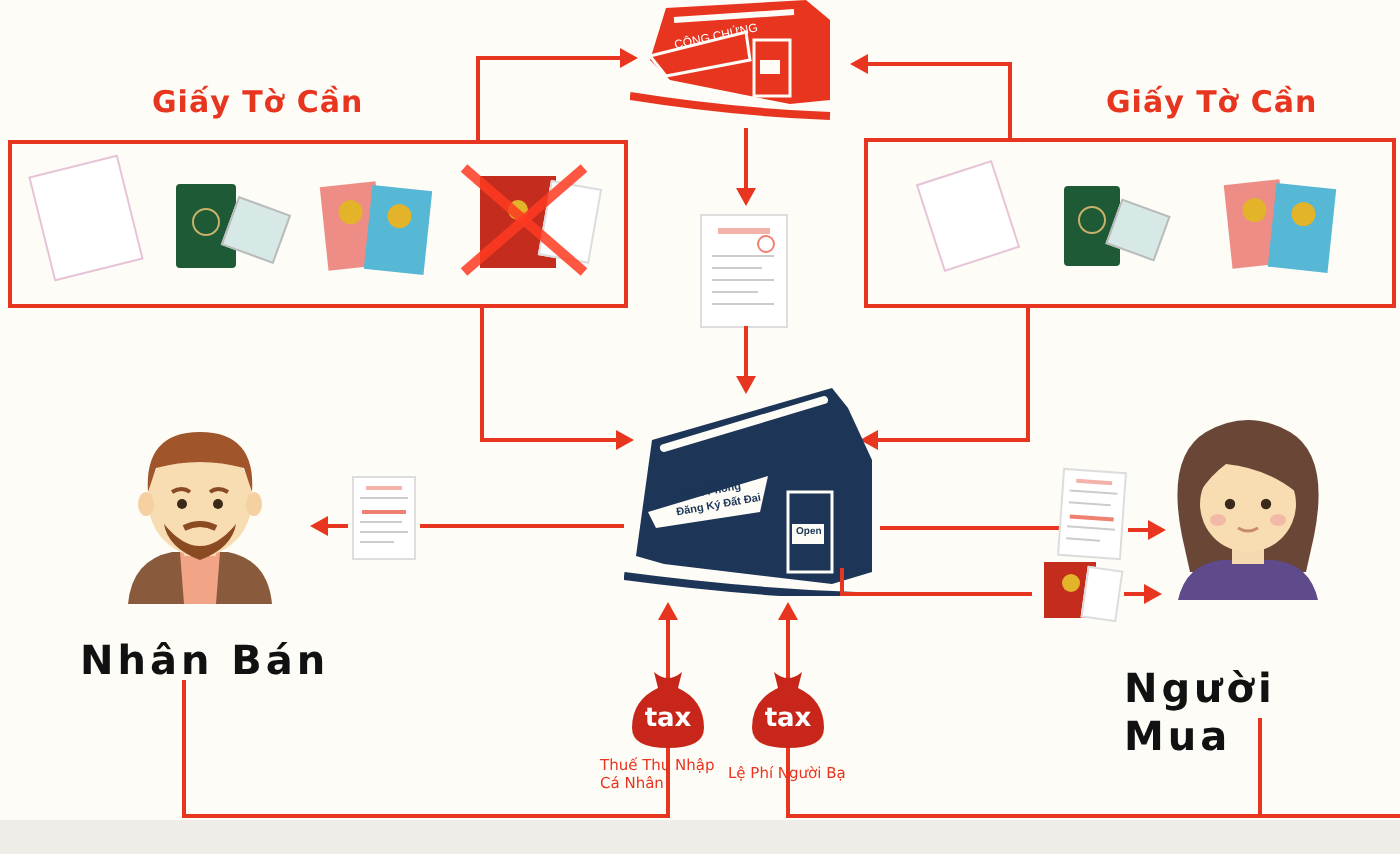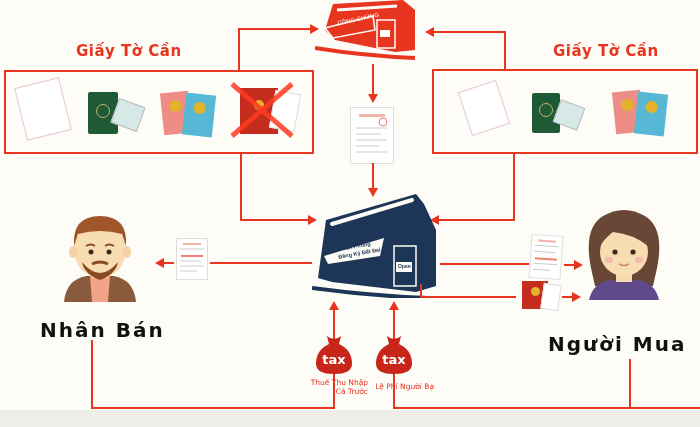--- a/index.html
+++ b/index.html
@@ -18,21 +18,21 @@
   .person-label {
     position: absolute; font-family: "DejaVu Sans", sans-serif; font-size: 20px;
     color: #111; letter-spacing: 2px; font-weight: bold;
   }
   .arrow-r, .arrow-l, .arrow-d, .arrow-u { position: absolute; width: 0; height: 0; }
   .arrow-r { border-top: 5px solid transparent; border-bottom: 5px solid transparent; border-left: 9px solid #e8351f; }
   .arrow-l { border-top: 5px solid transparent; border-bottom: 5px solid transparent; border-right: 9px solid #e8351f; }
   .arrow-d { border-left: 5px solid transparent; border-right: 5px solid transparent; border-top: 9px solid #e8351f; }
   .arrow-u { border-left: 5px solid transparent; border-right: 5px solid transparent; border-bottom: 9px solid #e8351f; }
   .tax-label {
-    position: absolute; color: #e8351f; font-size: 7.5px; text-align: right; line-height: 9px;
+    position: absolute; color: #e8351f; font-size: 7.5px; text-align: left; line-height: 9px;
     font-family: "DejaVu Sans", sans-serif;
   }
   .bottom-bar { position: absolute; left: 0; top: 410px; width: 700px; height: 17px; background: #efede8; }
   .paper { position: absolute; background: #fff; border: 1px solid #ddd; }
 </style>
 </head>
 <body>
 
 <div class="abs" style="left:315px; top:0px; width:110px; height:62px;">
   <svg width="110" height="62" viewBox="0 0 110 62">
@@ -206,36 +206,36 @@
     <rect x="33" y="60" width="16" height="14" fill="#f5d9b0"></rect>
     <ellipse cx="41" cy="44" rx="24" ry="24" fill="#f8dcb2"></ellipse>
     <path d="M17 38 Q20 14 41 12 Q62 14 65 38 Q50 26 30 24 Q22 30 17 38 Z" fill="#6a4636"></path>
     <circle cx="32" cy="44" r="2.6" fill="#3a2a1a"></circle>
     <circle cx="50" cy="44" r="2.6" fill="#3a2a1a"></circle>
     <ellipse cx="26" cy="52" rx="4" ry="3" fill="#f4b8a6"></ellipse>
     <ellipse cx="56" cy="52" rx="4" ry="3" fill="#f4b8a6"></ellipse>
     <path d="M36 56 Q41 59 46 56" stroke="#c98a70" stroke-width="1.5" fill="none"></path>
   </svg>
 </div>
-<div class="person-label" style="left:548px; top:332px;">Người Mua</div>
+<div class="person-label" style="left:562px; top:332px;">Người Mua</div>
 <div class="line" style="left:629px; top:359px; width:2px; height:49px;"></div>
 <div class="line" style="left:393px; top:407px; width:307px; height:2px;"></div>
 
 <div class="line" style="left:333px; top:310px; width:2px; height:99px;"></div>
 <div class="arrow-u" style="left:329px; top:301px;"></div>
 <div class="abs" style="left:314px; top:334px; width:40px; height:42px;">
   <svg width="40" height="42" viewBox="0 0 40 42">
     <path d="M13 2 Q20 8 27 2 L25 10 L15 10 Z" fill="#c8261a"></path>
     <path d="M15 10 L25 10 Q38 16 38 30 Q38 40 20 40 Q2 40 2 30 Q2 16 15 10 Z" fill="#c8261a"></path>
   </svg>
   <span class="abs" style="left:6px; top:18px; width:28px; text-align:center; color:#fff; font-weight:bold; font-size:13px; font-family:'DejaVu Sans', sans-serif;">tax</span>
 </div>
 <div class="tax-label" style="left:300px; top:378px; width:68px;">
   <div>Thuế Thu Nhập</div>
-  <div>Cá Trước</div>
+  <div>Cá Nhân</div>
 </div>
 
 <div class="line" style="left:393px; top:310px; width:2px; height:99px;"></div>
 <div class="arrow-u" style="left:389px; top:301px;"></div>
 <div class="abs" style="left:374px; top:334px; width:40px; height:42px;">
   <svg width="40" height="42" viewBox="0 0 40 42">
     <path d="M13 2 Q20 8 27 2 L25 10 L15 10 Z" fill="#c8261a"></path>
     <path d="M15 10 L25 10 Q38 16 38 30 Q38 40 20 40 Q2 40 2 30 Q2 16 15 10 Z" fill="#c8261a"></path>
   </svg>
   <span class="abs" style="left:6px; top:18px; width:28px; text-align:center; color:#fff; font-weight:bold; font-size:13px; font-family:'DejaVu Sans', sans-serif;">tax</span>

